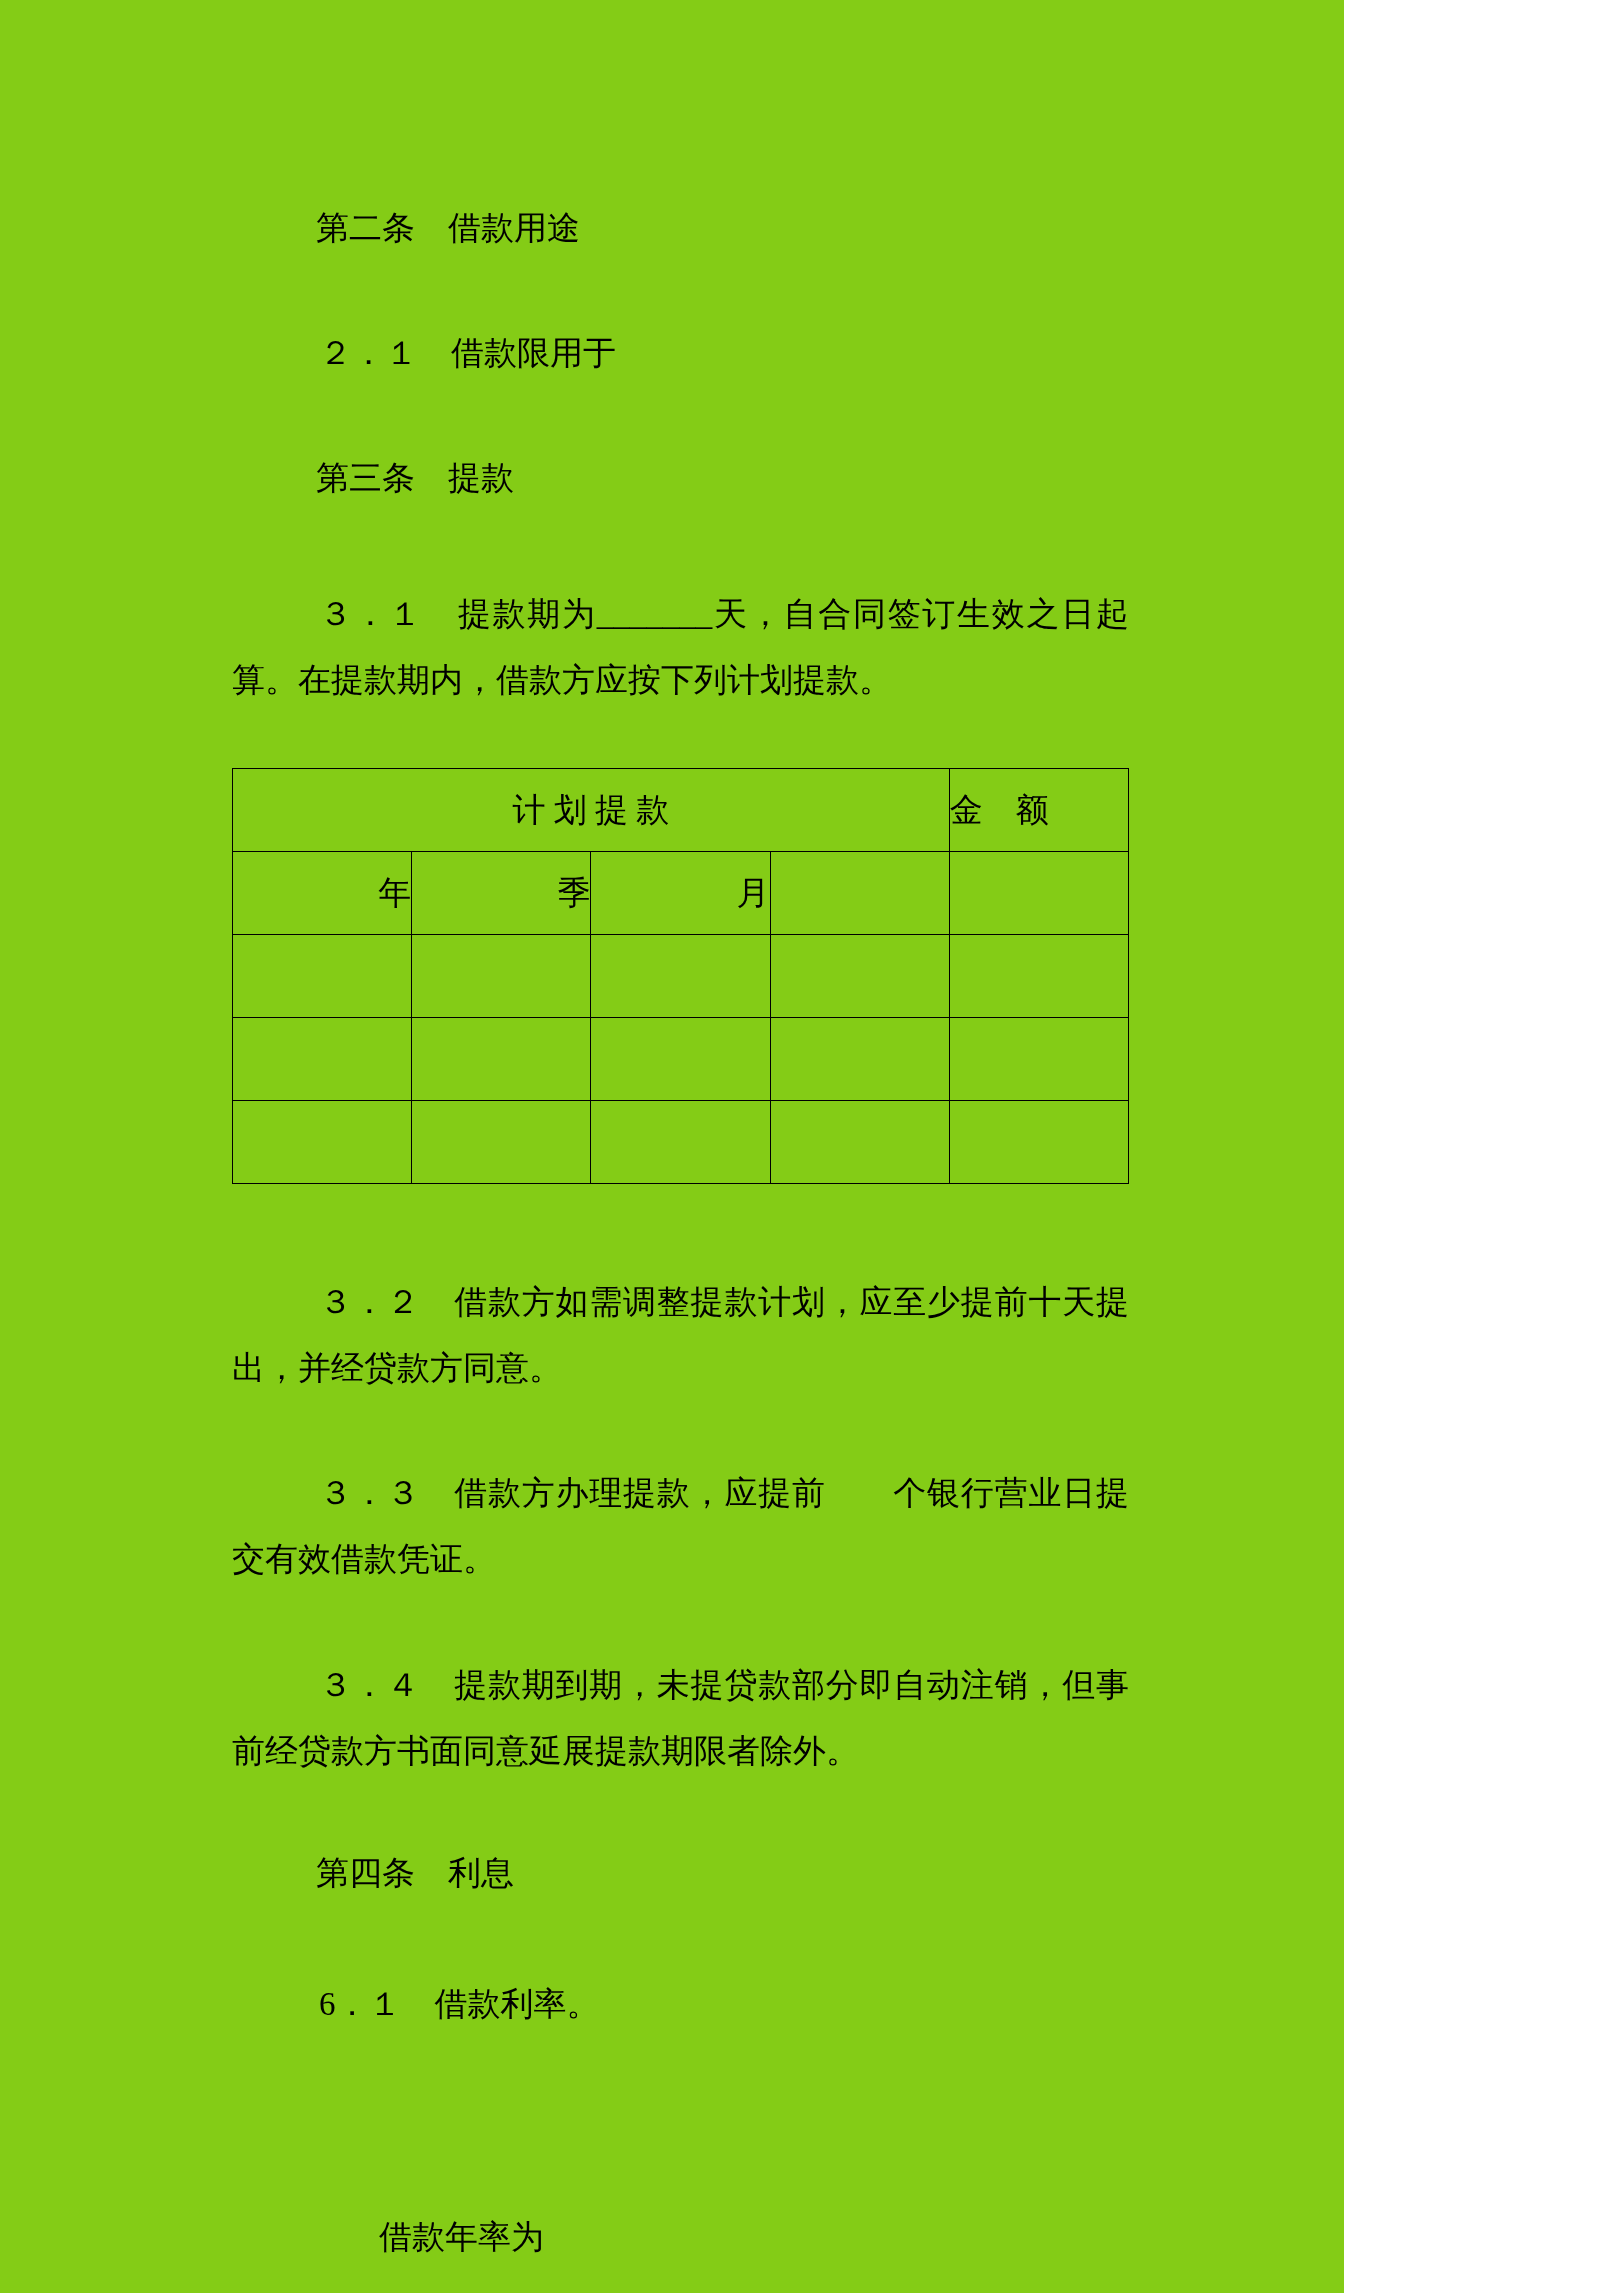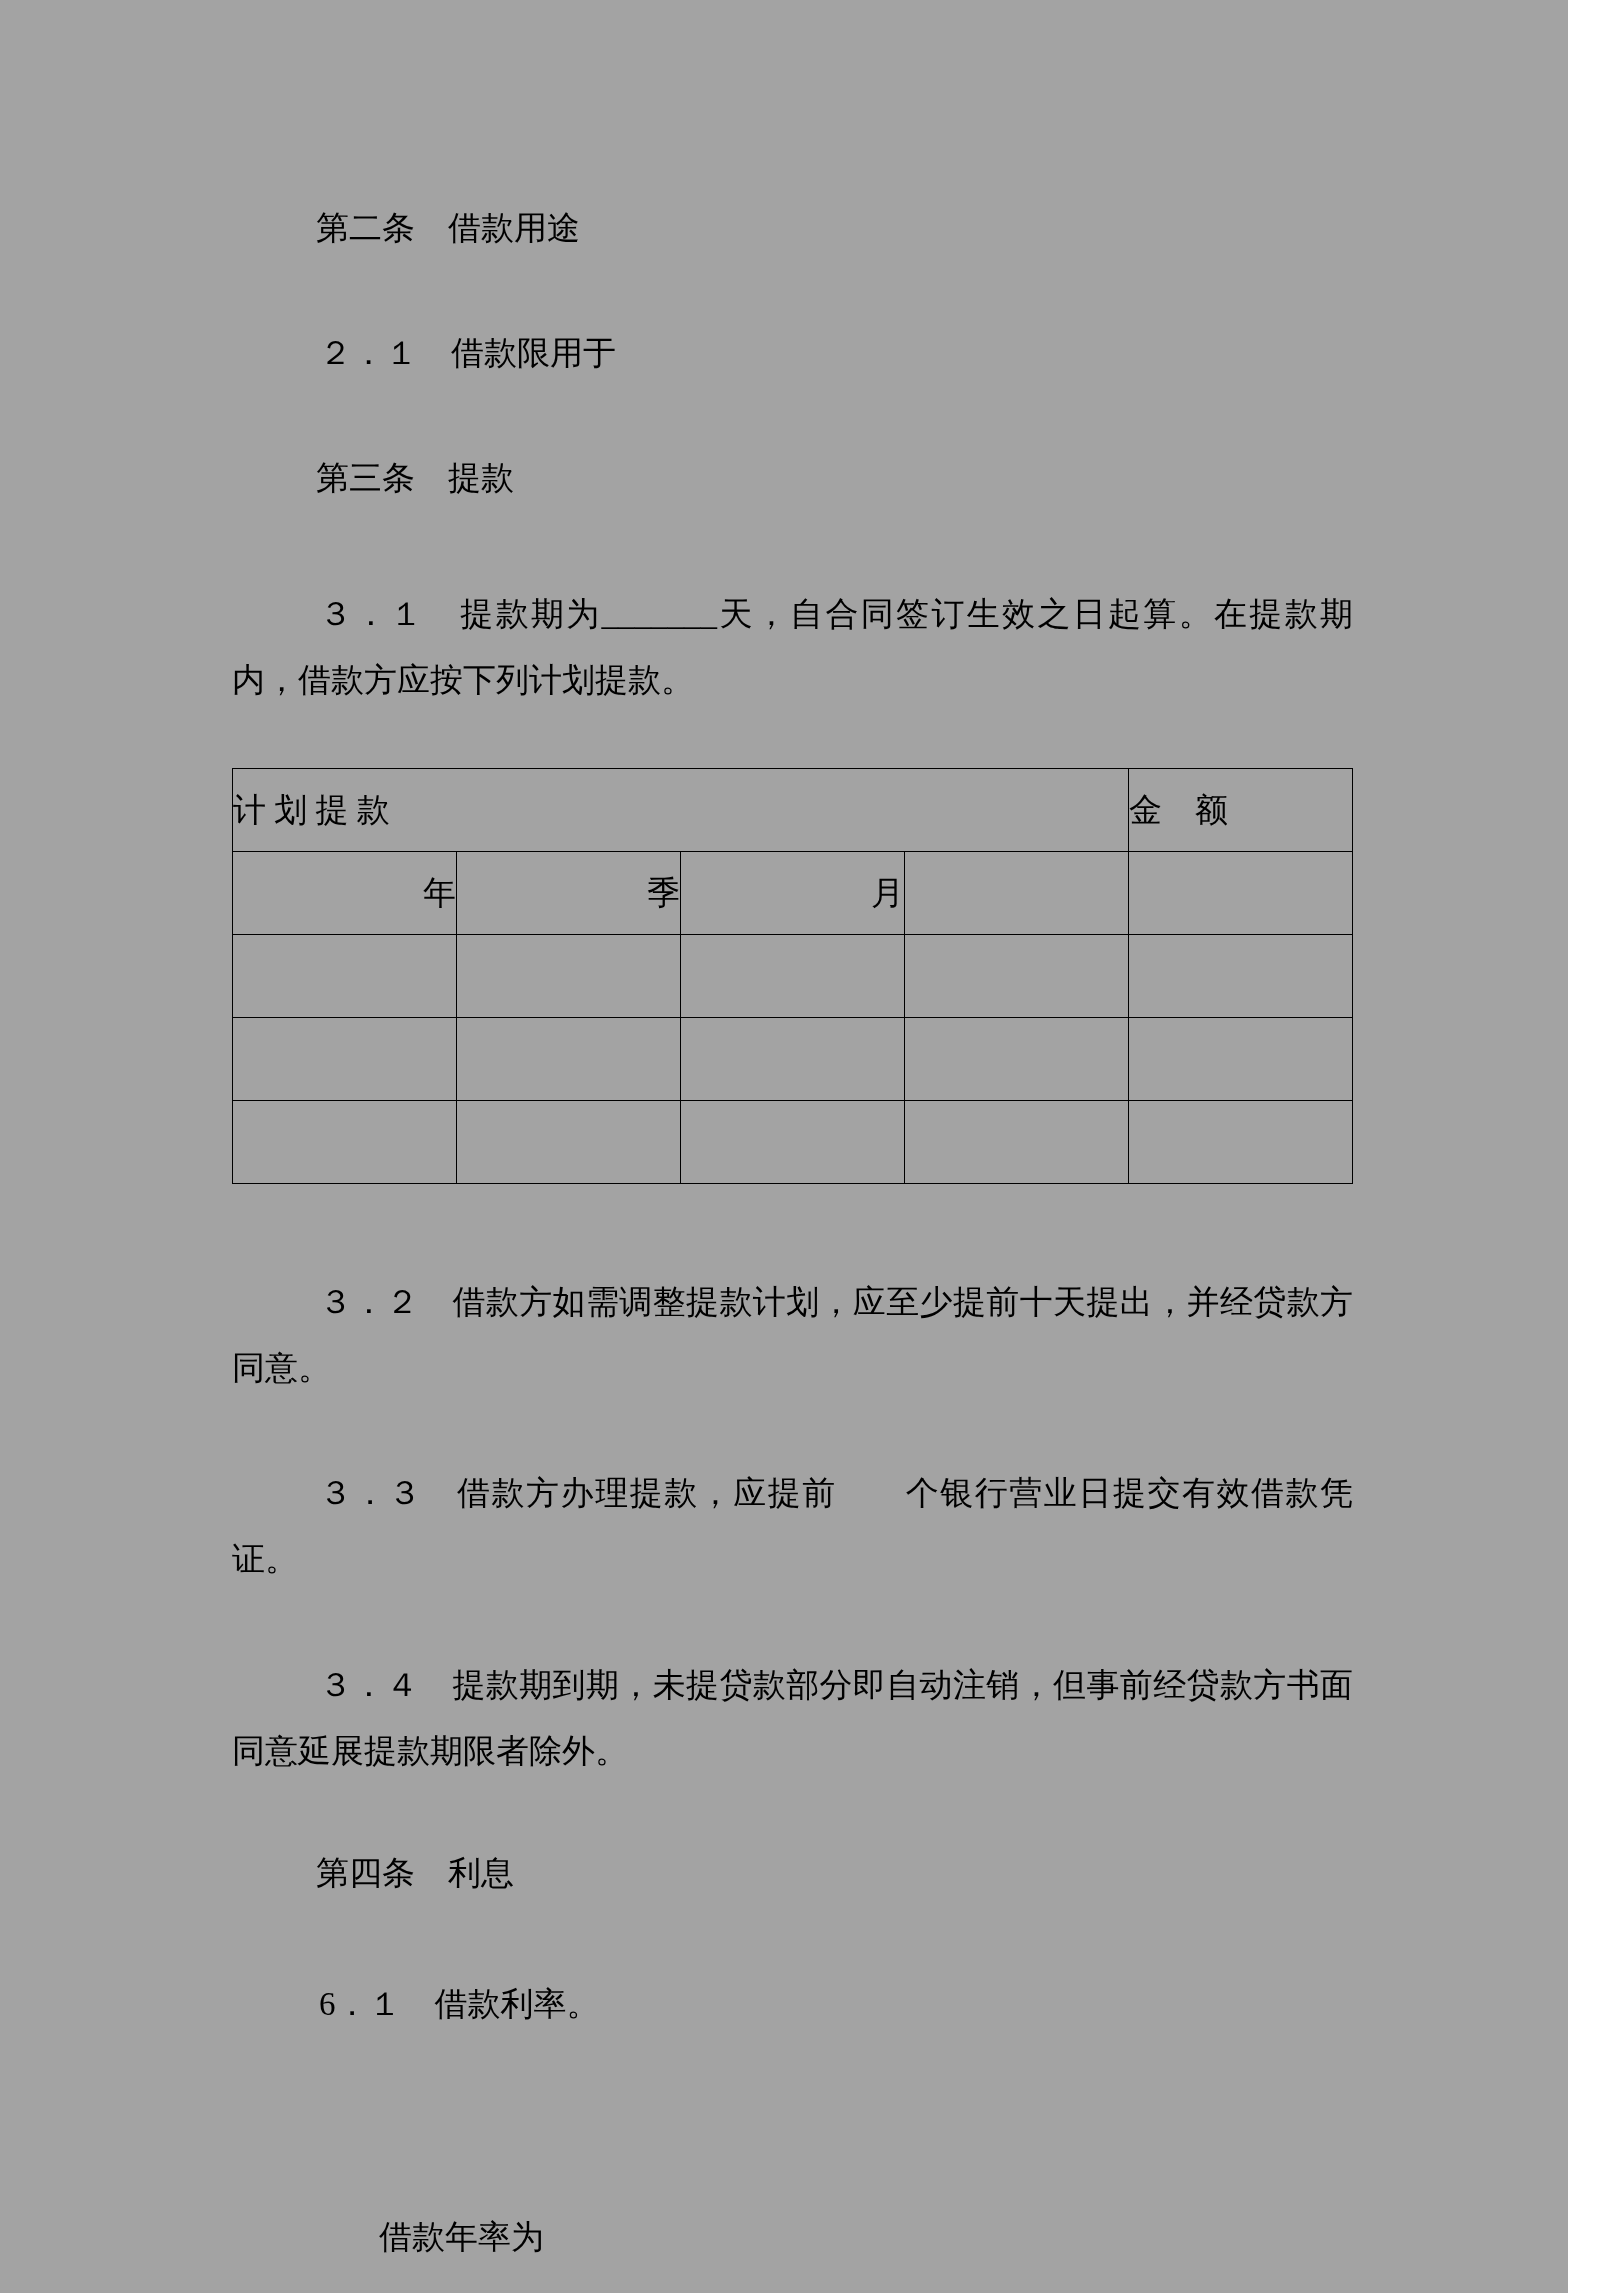--- a/index.html
+++ b/index.html
@@ -6,24 +6,24 @@
   html, body { background: #ffffff; }
   body {
     width: 1623px;
     height: 2294px;
     font-family: "Liberation Serif", "DejaVu Serif", serif;
     color: #000000;
     position: relative;
     overflow: hidden;
   }
   .page {
-    width: 1568px;
+    width: 1344px;
     height: 2294px;
     padding: 195px 215px 0 232px;
-    background: #a3a3a3;
+    background: #84cc16;
   }
   .para {
     font-size: 33px;
     line-height: 66px;
     white-space: pre-wrap;
     text-align: justify;
   }
   .heading { padding-left: 84px; }
   .clause-head { padding-left: 87px; }
   .indent-first { text-indent: 87px; }
@@ -42,21 +42,21 @@
     border-collapse: collapse;
     table-layout: fixed;
   }
   table.plan td {
     border: 1.8px solid #000000;
     height: 83px;
     font-size: 33px;
     vertical-align: middle;
     padding: 0;
   }
-  td.span-head { text-align: left; }
+  td.span-head { text-align: center; }
   td.amount-head { text-align: left; }
   td.subhead { text-align: right; padding-right: 25.5px; }
 
   .rate-block {
     font-size: 33px;
     line-height: 57px;
     padding-left: 147px;
     white-space: pre-wrap;
   }
 </style>

